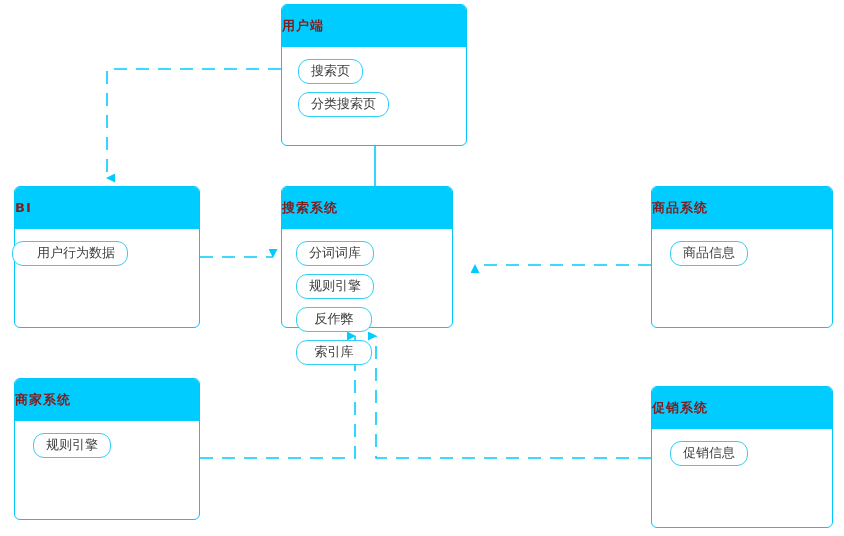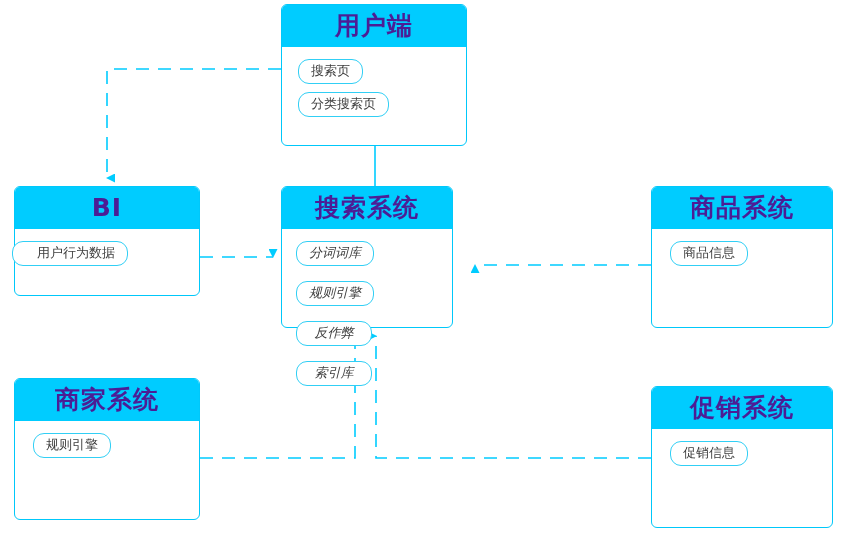--- a/index.html
+++ b/index.html
@@ -34,24 +34,24 @@
     box-sizing: border-box;
     border: 1px solid #00c8fa;
     border-radius: 6px;
     background: #ffffff;
     overflow: visible;
   }
   .node-header {
     box-sizing: border-box;
     height: 42px;
     background: #00ccff;
-    color: #4c1d95;
-    font-size: 25px;
+    color: #7f1d1d;
+    font-size: 13px;
     line-height: 42px;
-    text-align: center;
+    text-align: left;
     font-weight: 700;
     border-top-left-radius: 5px;
     border-top-right-radius: 5px;
     letter-spacing: 1px;
   }
   .node-body {
     position: relative;
     padding: 12px 0 0 0;
   }
   .tag-row {
@@ -69,31 +69,31 @@
     background: #ffffff;
     color: #3d3d3d;
     font-size: 13px;
     line-height: 20px;
     padding: 1px 12px 2px 12px;
     white-space: nowrap;
     text-align: center;
   }
   
   #node-client   { left: 281px; top: 4px;   width: 186px; height: 142px; }
-  #node-bi       { left: 14px;  top: 186px; width: 186px; height: 110px; }
+  #node-bi       { left: 14px;  top: 186px; width: 186px; height: 142px; }
   #node-search   { left: 281px; top: 186px; width: 172px; height: 142px; }
   #node-goods    { left: 651px; top: 186px; width: 182px; height: 142px; }
   #node-merchant { left: 14px;  top: 378px; width: 186px; height: 142px; }
   #node-promo    { left: 651px; top: 386px; width: 182px; height: 142px; }
 
   
   #node-bi .tag-row { padding-left: 6px; }
   #node-bi .tag { margin-left: -9px; padding-left: 24px; }
 
-  #node-search .tag-row { gap: 15px 14px; padding: 0 14px; font-style: italic; }
+  #node-search .tag-row { gap: 8px 14px; padding: 0 14px; }
   #node-search .tag { min-width: 76px; }
 
   #node-client .tag-row { padding: 0 16px; gap: 8px 12px; }
   #node-goods .tag-row, #node-promo .tag-row { padding-left: 18px; }
   #node-merchant .tag-row { padding-left: 18px; }
 </style>
 </head>
 <body>
 
 <div id="canvas">

